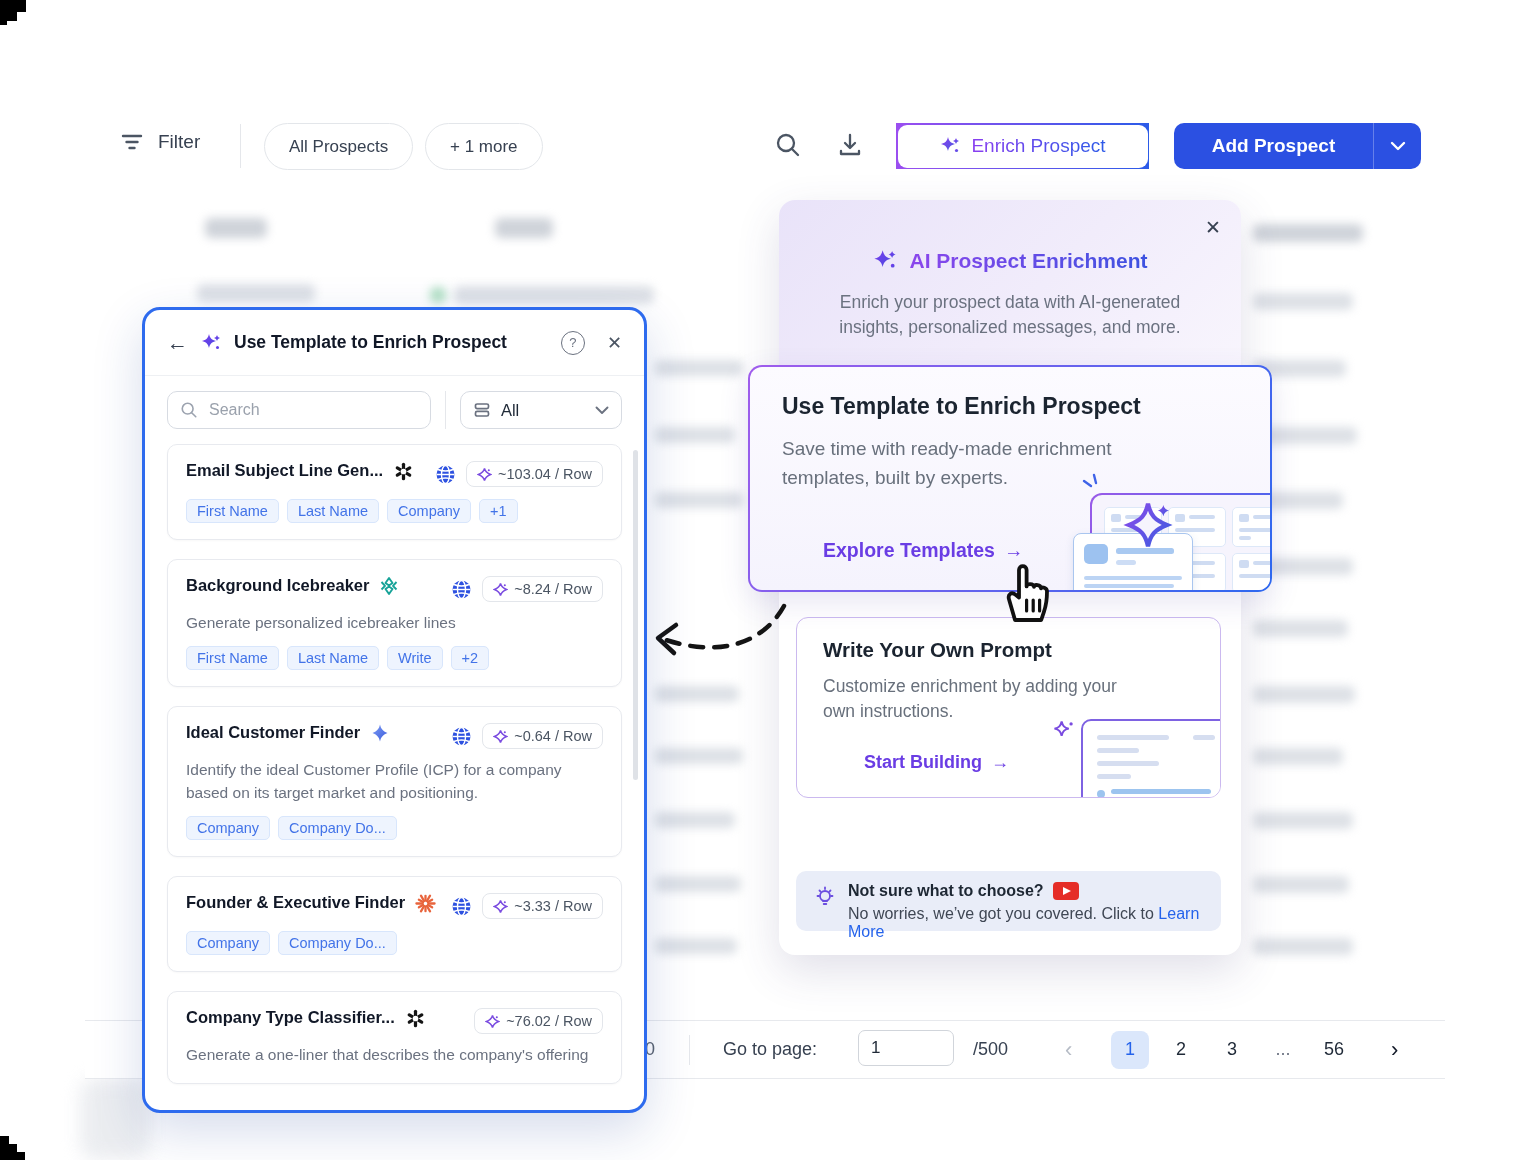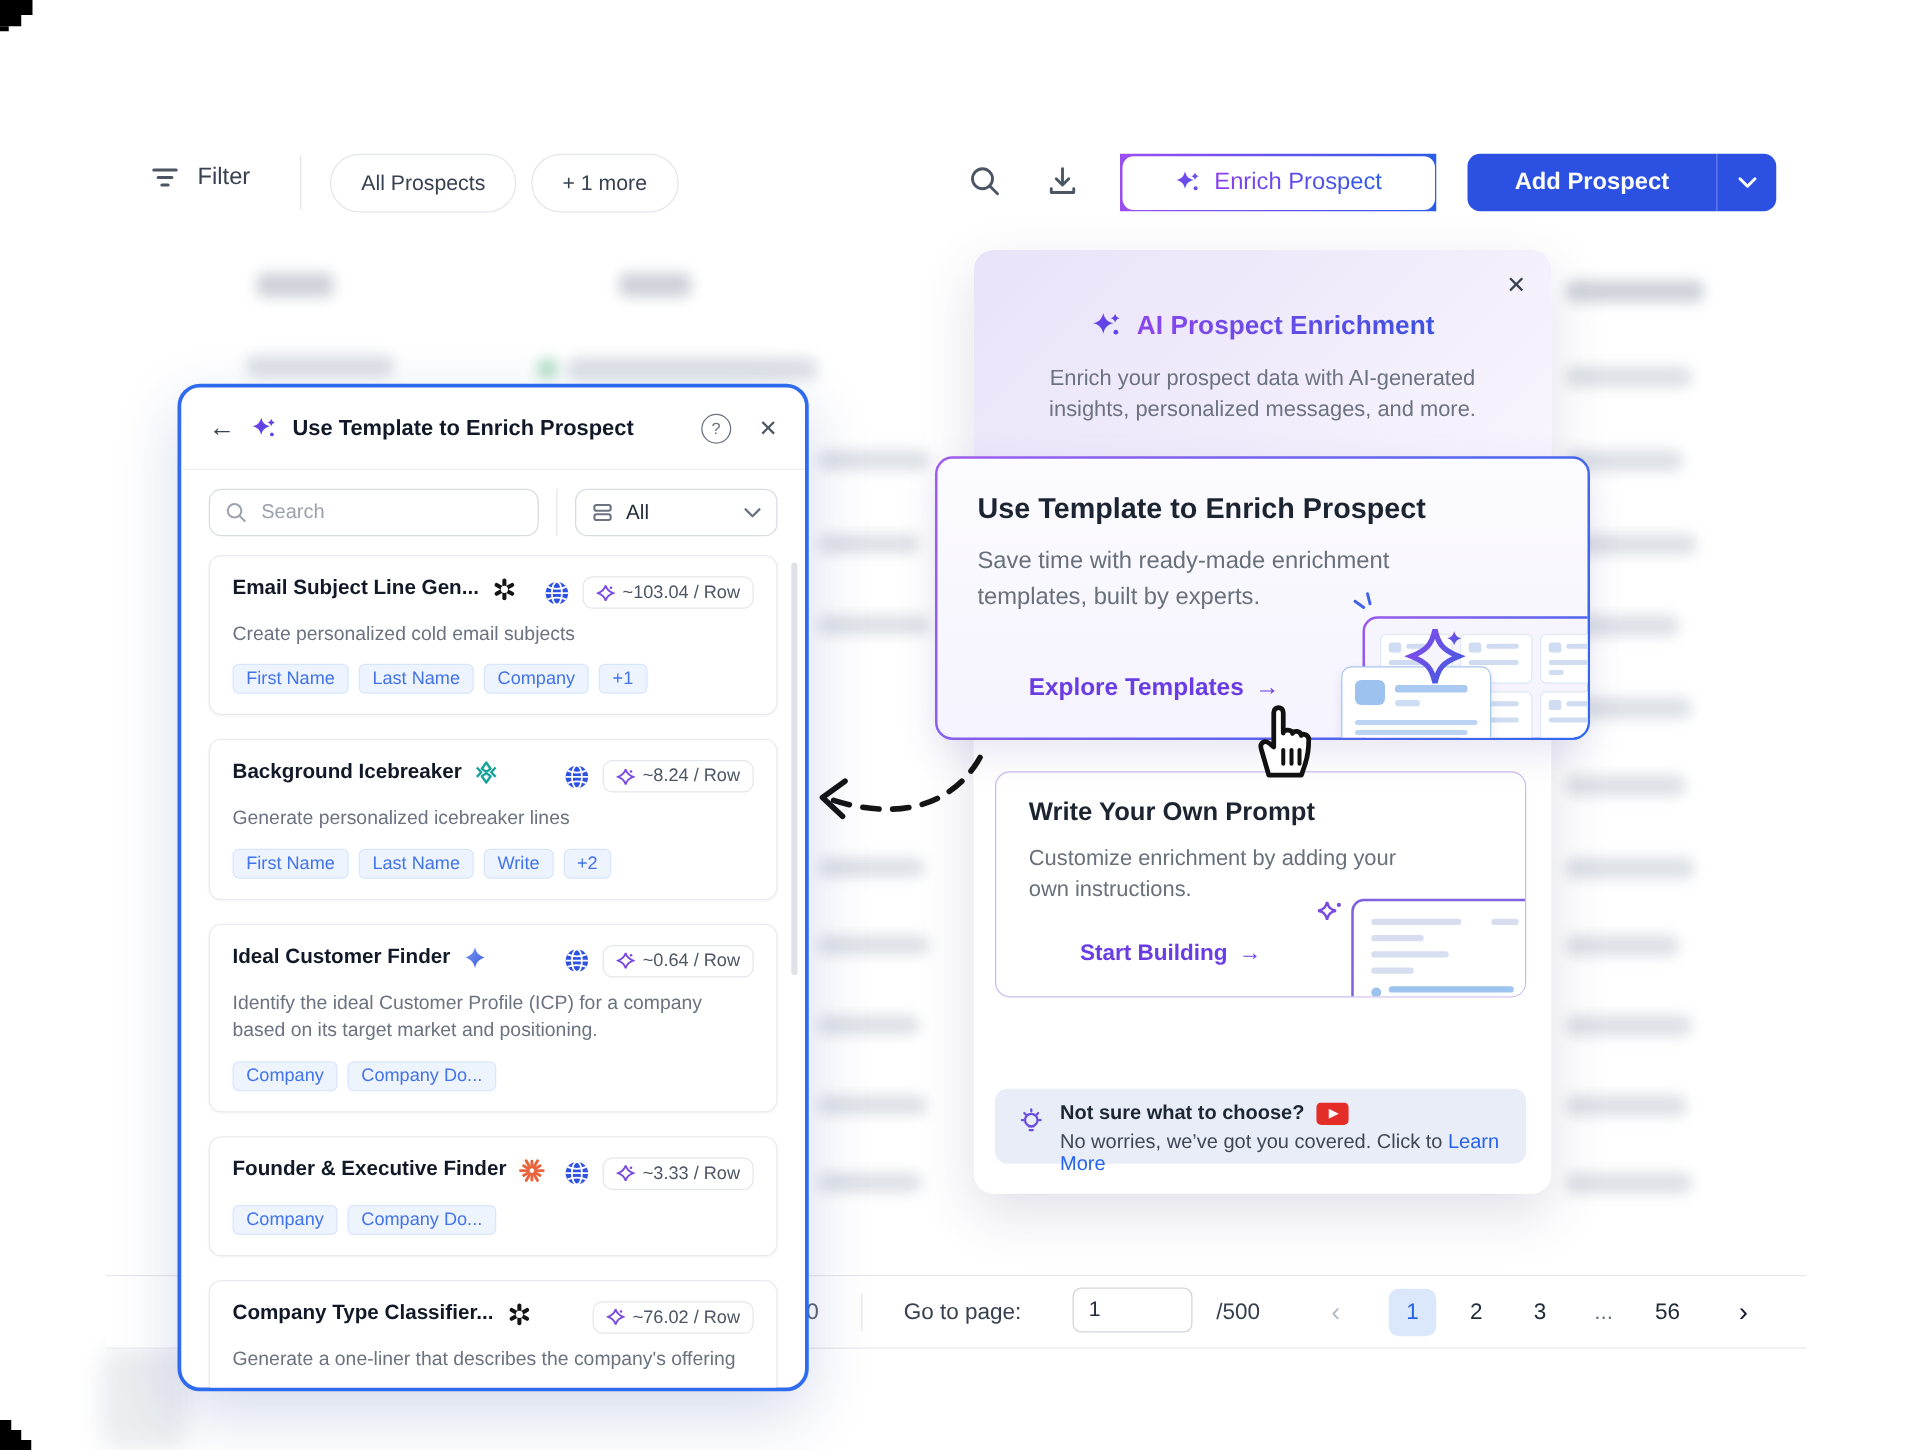--- a/index.html
+++ b/index.html
@@ -455,21 +455,20 @@
                 <span style="display: flex;">
                   <svg width="15" height="15" viewBox="0 0 16 16">
                     <path d="M8 1.5 C8.8 4.8 10.8 6.6 14.5 8 C10.8 9.4 8.8 11.2 8 14.5 C7.2 11.2 5.2 9.4 1.5 8 C5.2 6.6 7.2 4.8 8 1.5 Z" fill="none" stroke="#7a4be0" stroke-width="1.6"></path>
                     <circle cx="12.6" cy="3.4" r="1.1" fill="#7a4be0"></circle>
                   </svg>
                 </span>
                 <span>~103.04 / Row</span>
               </span>
             </div>
           </div>
-          <div class="titem-desc">Create personalized cold email subjects</div>
           <div class="tagrow">
             <span class="tag">First Name</span>
             <span class="tag">Last Name</span>
             <span class="tag">Company</span>
             <span class="tag">+1</span>
           </div>
         </div>
         <div class="titem">
           <div class="titem-head">
             <span class="titem-name">Background Icebreaker</span>

